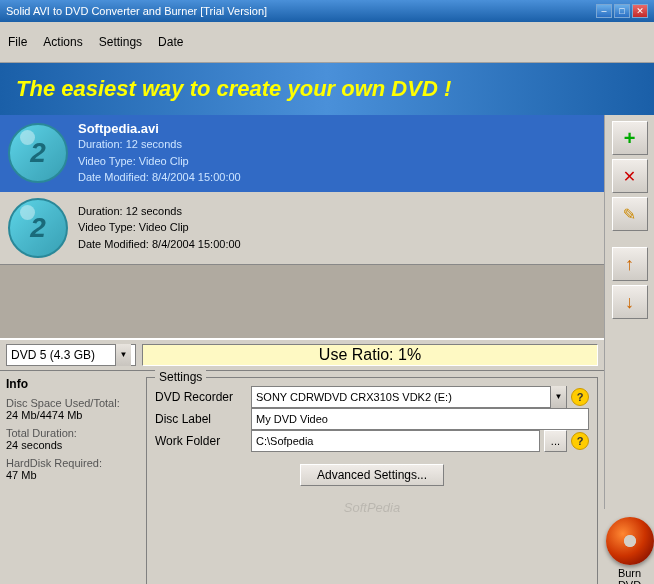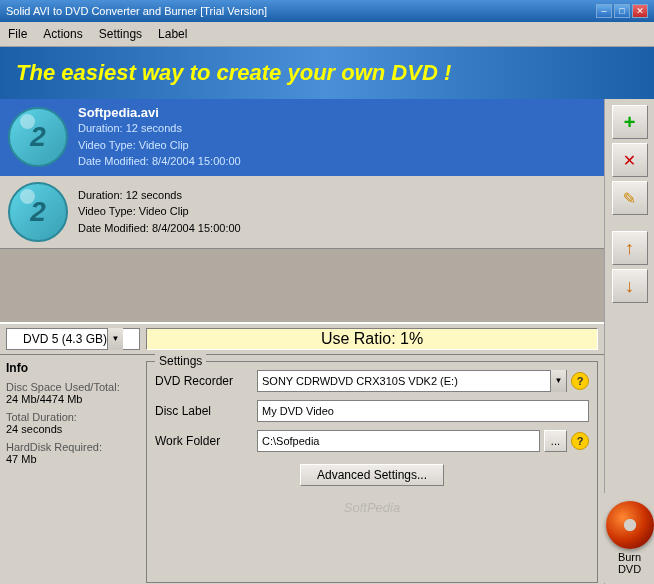--- a/index.html
+++ b/index.html
@@ -21,21 +21,21 @@
       width: 16px; height: 14px; border: 1px solid #7ba7d4;
       background: linear-gradient(to bottom, #6aaee8, #2a6fc4);
       color: white; font-size: 9px; cursor: pointer;
       display: flex; align-items: center; justify-content: center;
     }
     .titlebar-btn.close { background: linear-gradient(to bottom, #e86a6a, #c42a2a); }
 
     
     .menubar {
       background: #d4d0c8;
-      padding: 12px 4px;
+      padding: 20px 4px;
       display: flex;
       gap: 8px;
       height: 20px;
       align-items: center;
       border-bottom: 1px solid #a0a0a0;
     }
     .menubar-item { font-size: 12px; cursor: pointer; padding: 1px 4px; color: #000; }
 
     
     .banner {
@@ -169,22 +169,22 @@
       position: absolute;
       top: -8px; left: 8px;
       background: #d4d0c8;
       padding: 0 4px;
       font-size: 12px;
     }
 
     .settings-row {
       display: flex;
       align-items: center;
-      margin-bottom: 8px;
-      gap: 12px;
+      margin-bottom: 0;
+      gap: 6px;
     }
     .settings-label {
       width: 90px;
       font-size: 12px;
       flex-shrink: 0;
     }
     .settings-control { flex: 1; display: flex; align-items: center; gap: 4px; }
     .combo-arrow {
       width: 16px; height: 22px;
       background: linear-gradient(to bottom, #e8e4de, #c8c4be);
@@ -308,21 +308,21 @@
     <div class="titlebar-btn">–</div>
     <div class="titlebar-btn">□</div>
     <div class="titlebar-btn close">✕</div>
   </div>
 </div>
 
 <div class="menubar">
   <span class="menubar-item">File</span>
   <span class="menubar-item">Actions</span>
   <span class="menubar-item">Settings</span>
-  <span class="menubar-item">Label</span>
+  <span class="menubar-item">Date</span>
 </div>
 
 <div class="banner">
   <span>The easiest way to create your own DVD !</span>
 </div>
 
 <div class="main-content">
 
   <div class="file-list-area">
 
@@ -348,21 +348,21 @@
             Video Type: Video Clip<br>
             Date Modified: 8/4/2004 15:00:00
           </div>
         </div>
       </div>
 
       <div class="empty-area"></div>
     </div>
 
     <div class="bottom-bar">
-      <div style="display:flex;align-items:center;border:1px solid #808080;background:white;padding:0 16px;height:22px;min-width:130px;">
+      <div style="display:flex;align-items:center;border:1px solid #808080;background:white;padding:0 4px;height:22px;min-width:130px;">
         <span style="flex:1;font-size:12px;">DVD 5  (4.3 GB)</span>
         <div class="combo-arrow">▼</div>
       </div>
       <div class="use-ratio-bar">
         <span>Use Ratio: 1%</span>
       </div>
     </div>
 
     <div class="info-settings-panel">
 

